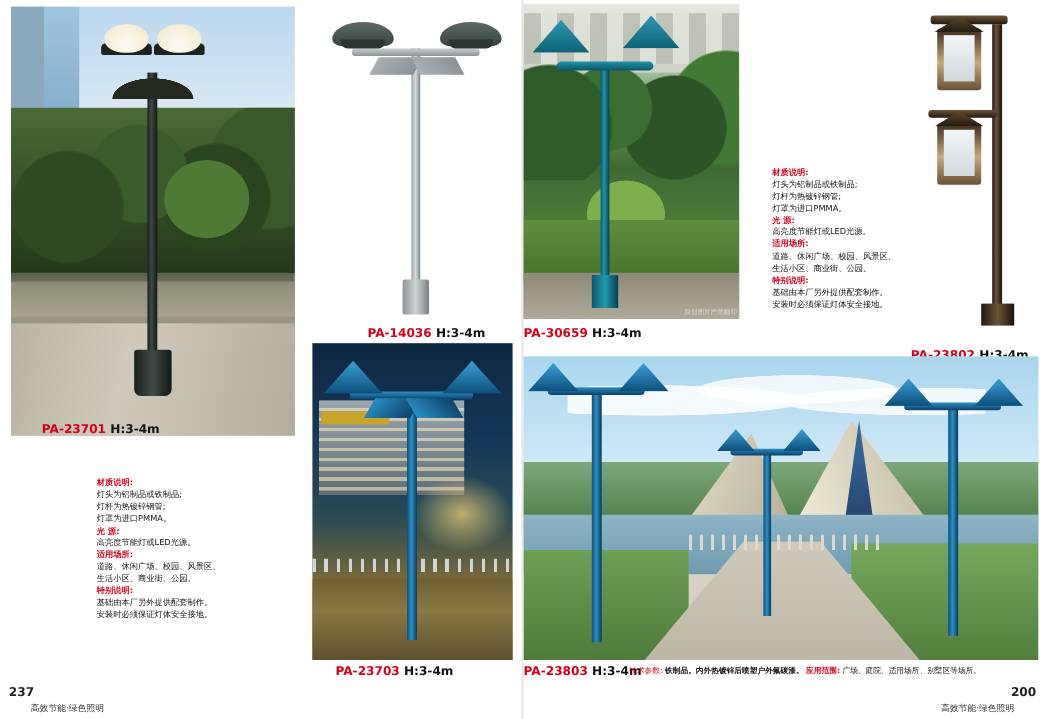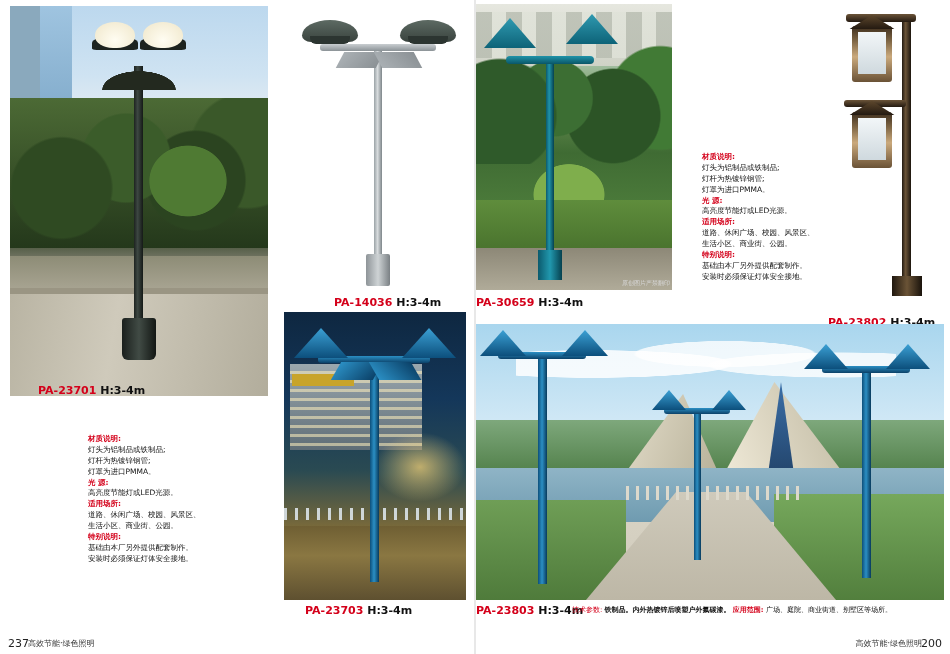--- a/index.html
+++ b/index.html
@@ -21,21 +21,21 @@
   .cap .h{color:#111;font-weight:bold;}
 
   
   .spec{position:absolute;font-size:7.5px;line-height:1.45;color:#111;width:170px;}
   .spec .hd{color:#d4001a;font-weight:bold;}
   .spec .ln{white-space:nowrap;}
 
   
   .footbar{position:absolute;bottom:0;height:24px;width:100%;}
   .pgnum{
-    position:absolute;bottom:4px;font-size:11px;color:#222;font-weight:normal;
+    position:absolute;bottom:18px;font-size:11px;color:#222;font-weight:bold;
   }
   .foottxt{position:absolute;bottom:5px;font-size:8px;color:#333;}
 
   
 
   
   #img-23701{left:10px;top:6px;width:258px;height:390px;
     background:
       linear-gradient(#bcd8ee 0%,#cfe3f2 18%,#dfeaf2 26%,#9fb98f 30%,#3f5a32 46%,#2c4022 58%,#6b6f5c 64%,#a9a396 72%,#bdb6a8 100%);
   }
@@ -330,21 +330,21 @@
     <div class="lsh" style="left:410px;top:20px;width:44px;height:25px;"></div>
   </div>
   <div class="cap" style="left:476px;top:604px;">
     <span>PA-23803</span>
     <span class="h">H:3-4m</span>
   </div>
   <div style="position:absolute;left:572px;top:605px;font-size:7px;white-space:nowrap;">
     <span style="color:#d4001a;font-weight:normal;">技术参数:</span>
     <span style="color:#111;font-weight:bold;">铁制品。内外热镀锌后喷塑户外氟碳漆。</span>
     <span style="color:#d4001a;font-weight:bold;">应用范围:</span>
-    <span style="color:#111;">广场、庭院、商业街道、别墅区等场所。</span>
+    <span style="color:#111;">广场、庭院、适用场所、别墅区等场所。</span>
   </div>
 
   <div class="spec" style="left:702px;top:152px;">
     <div class="ln hd">材质说明:</div>
     <div class="ln">灯头为铝制品或铁制品;</div>
     <div class="ln">灯杆为热镀锌钢管;</div>
     <div class="ln">灯罩为进口PMMA。</div>
     <div class="ln hd">光   源:</div>
     <div class="ln">高亮度节能灯或LED光源。</div>
     <div class="ln hd">适用场所:</div>

